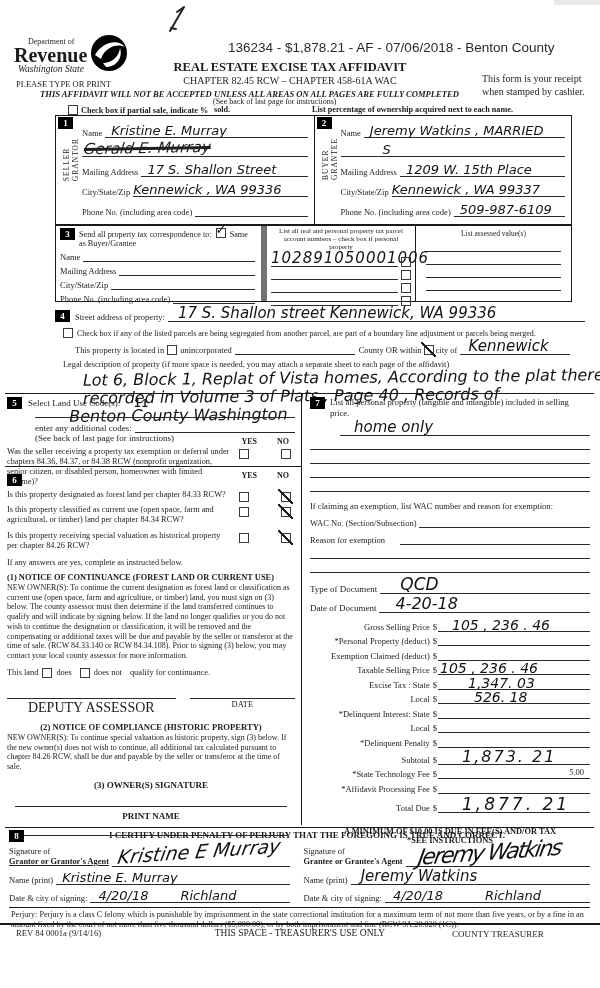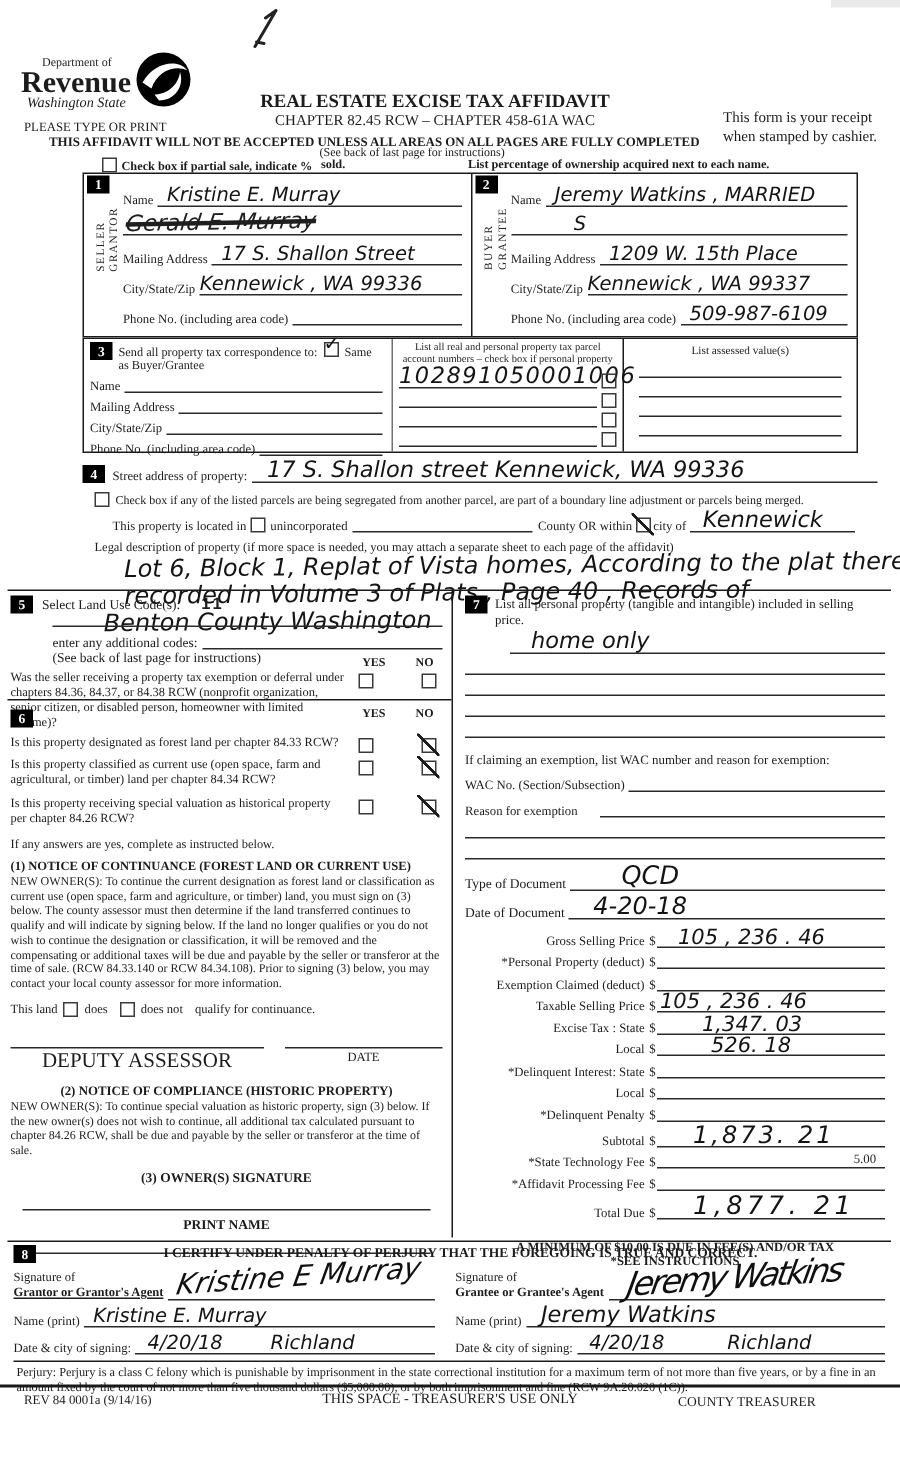--- a/index.html
+++ b/index.html
@@ -62,29 +62,30 @@
       <div class="b" style="font-size:20px;line-height:.9;">Revenue</div>
       <div class="i" style="font-size:9.5px;margin-left:4px;">Washington State</div>
     </div>
     <svg width="40" height="40" style="margin:-4px 0 0 2px;">
       <circle cx="20" cy="20" r="18" fill="#000"></circle>
       <path d="M6,22 C14,8 30,6 36,14 C28,10 16,14 12,26 Z" fill="#fff"></path>
       <path d="M14,30 C22,30 30,24 31,15 C34,24 28,34 17,34 Z" fill="#fff"></path>
     </svg>
   </div>
 
+  <div class="abs sans" style="top:40px;left:228px;font-size:13.5px;color:#2a2a2a;">136234 - $1,878.21 - AF - 07/06/2018 - Benton County</div>
 
   <div class="abs b center" style="top:60px;left:120px;width:340px;font-size:12.5px;">REAL ESTATE EXCISE TAX AFFIDAVIT</div>
   <div class="abs center" style="top:75px;left:120px;width:340px;font-size:10px;">CHAPTER 82.45 RCW – CHAPTER 458-61A WAC</div>
   <div class="abs" style="top:79px;left:16px;font-size:8.5px;">PLEASE TYPE OR PRINT</div>
   <div class="abs" style="top:73px;left:482px;width:110px;font-size:10px;line-height:1.25;">
     <div>This form is your receipt</div>
     <div>when stamped by cashier.</div>
   </div>
-  <div class="abs b center" style="top:89px;left:0;width:499px;font-size:8.6px;">THIS AFFIDAVIT WILL NOT BE ACCEPTED UNLESS ALL AREAS ON ALL PAGES ARE FULLY COMPLETED</div>
+  <div class="abs b center" style="top:89px;left:0;width:499px;font-size:8.6px;font-style:italic;">THIS AFFIDAVIT WILL NOT BE ACCEPTED UNLESS ALL AREAS ON ALL PAGES ARE FULLY COMPLETED</div>
   <div class="abs" style="top:97px;left:213px;font-size:8px;">(See back of last page for instructions)</div>
 
   <div class="abs" style="top:105px;left:68px;display:flex;align-items:center;">
     <span class="cb"></span>
     <span class="b" style="font-size:8.2px;margin-left:3px;">Check box if partial sale, indicate %</span>
   </div>
   <div class="abs b" style="top:105px;left:214px;font-size:8.2px;">sold.</div>
   <div class="abs b" style="top:105px;left:312px;font-size:8.2px;">List percentage of ownership acquired next to each name.</div>
 
   <div class="abs box" style="top:115px;left:55px;width:517px;height:110px;display:flex;">
@@ -182,21 +183,21 @@
       </div>
       <div class="frow" style="height:14px;">
         <span class="lbl">City/State/Zip</span>
         <span class="ul"></span>
       </div>
       <div class="frow" style="height:14px;">
         <span class="lbl">Phone No. (including area code)</span>
         <span class="ul"></span>
       </div>
     </div>
-    <div style="width:155px;border-left:1px solid #737373;border-right:1px solid #1a1a1a;padding:1px 4px;box-sizing:border-box;">
+    <div style="width:155px;border-left:6px solid #737373;border-right:1px solid #1a1a1a;padding:1px 4px;box-sizing:border-box;">
       <div style="font-size:7px;line-height:1.15;text-align:center;">List all real and personal property tax parcel account numbers – check box if personal property</div>
       <div class="frow" style="height:16px;">
         <span class="ul" style="margin-left:0;">
             <span class="hw big" style="left:0;letter-spacing:1px;">102891050001006</span>
           </span>
         <span class="cb" style="margin-left:3px;"></span>
       </div>
       <div class="frow" style="height:13px;">
         <span class="ul" style="margin-left:0;"></span>
         <span class="cb" style="margin-left:3px;"></span>
@@ -362,21 +363,21 @@
       <span class="ul">
           <span class="hw"></span>
         </span>
     </div>
     <div style="border-bottom:1px solid #2a2a2a;height:13px;"></div>
     <div style="border-bottom:1px solid #2a2a2a;height:13px;"></div>
 
     <div class="frow" style="height:21px;">
       <span class="lbl" style="font-size:9px;">Type of Document</span>
       <span class="ul">
-          <span class="hw" style="font-size:17px;left:34px;">QCD</span>
+          <span class="hw" style="font-size:17px;left:20px;">QCD</span>
         </span>
     </div>
     <div class="frow" style="height:19px;">
       <span class="lbl" style="font-size:9px;">Date of Document</span>
       <span class="ul">
           <span class="hw" style="font-size:16px;left:16px;">4-20-18</span>
         </span>
     </div>
 
     <div style="margin-top:4px;">

